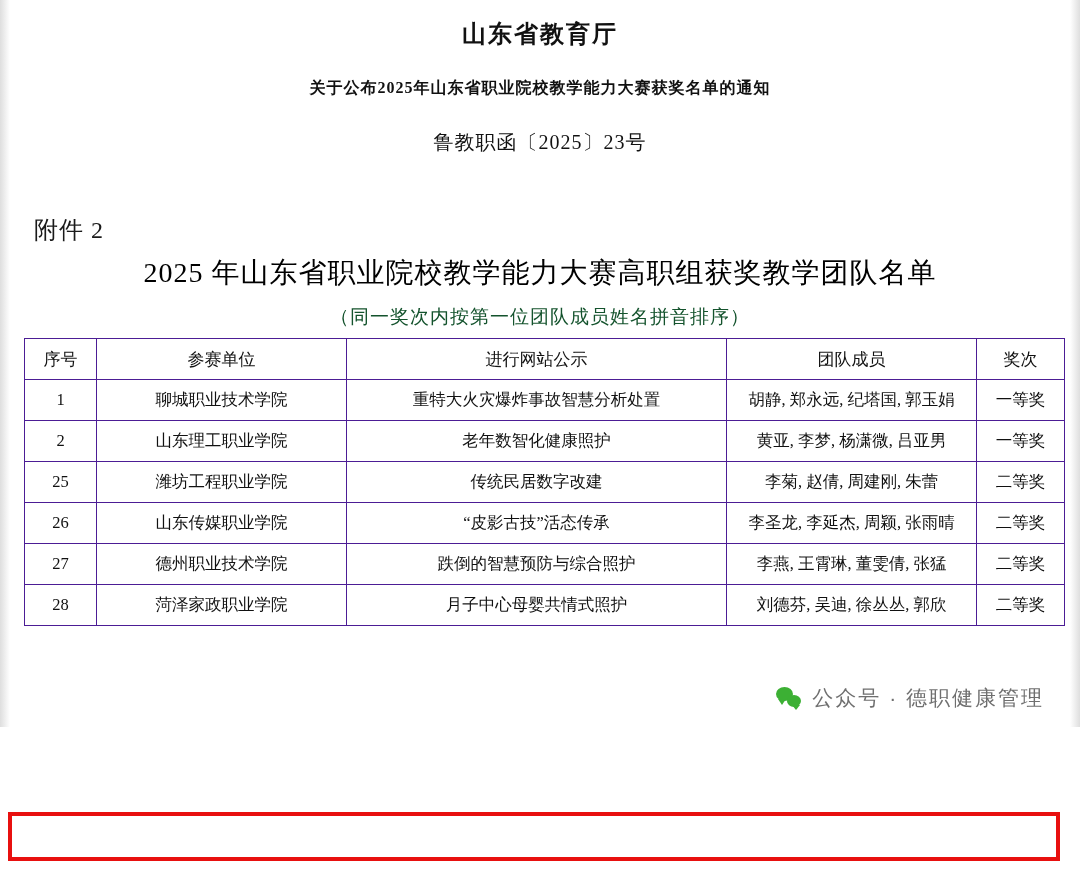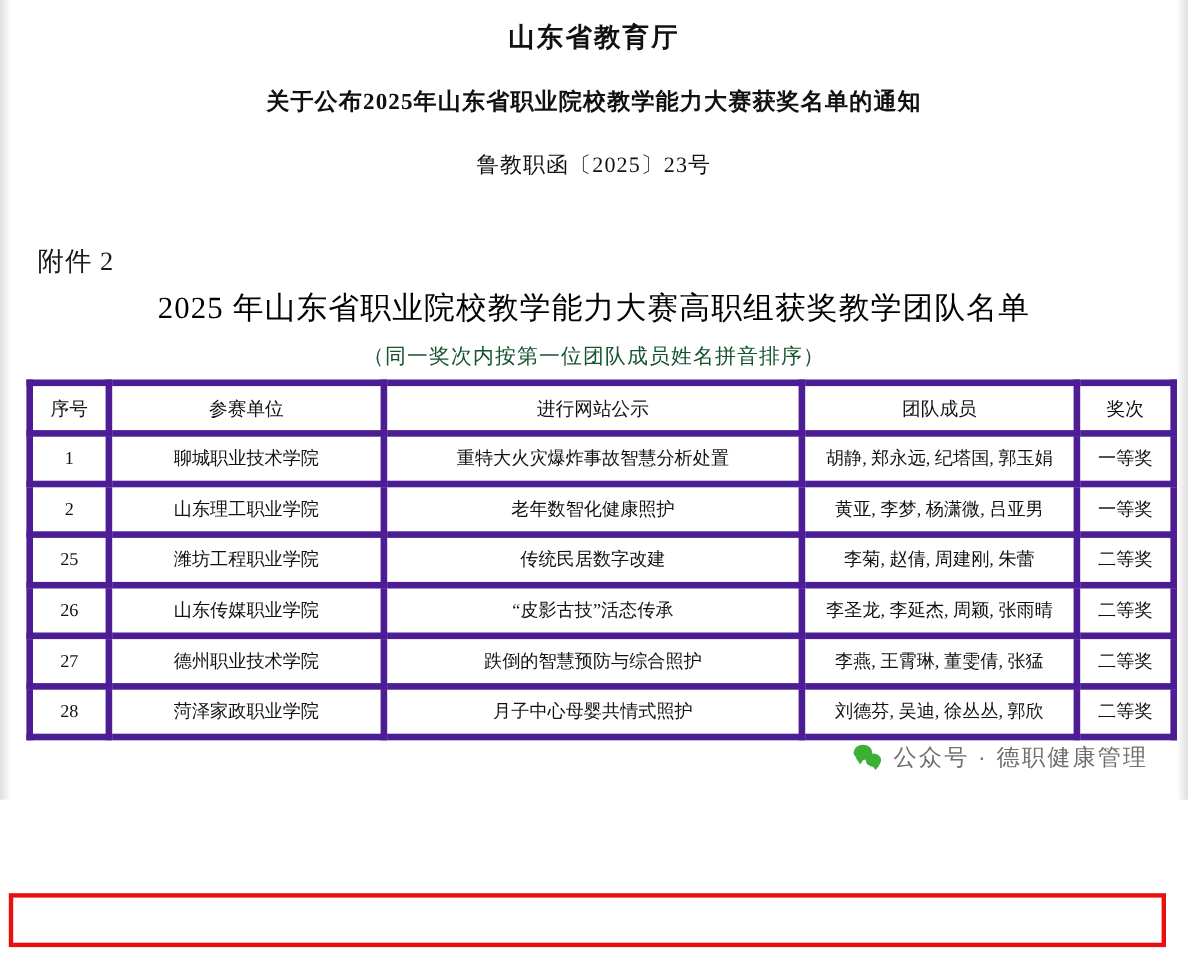--- a/index.html
+++ b/index.html
@@ -27,21 +27,21 @@
     text-align: center;
     padding-top: 18px;
   }
   .issuer {
     font-size: 24px;
     font-weight: bold;
     letter-spacing: 2px;
     color: #111;
   }
   .doc-title {
-    font-size: 21px;
+    font-size: 16px;
     font-weight: bold;
     margin-top: 28px;
     letter-spacing: 1px;
     color: #111;
   }
   .doc-number {
     font-size: 20px;
     margin-top: 30px;
     letter-spacing: 1px;
     color: #111;
@@ -95,21 +95,21 @@
   table.award-table {
     margin-top: 8px;
     margin-left: 14px;
     width: 1040px;
     border-collapse: collapse;
     font-size: 16.5px;
     table-layout: fixed;
   }
   table.award-table th,
   table.award-table td {
-    border: 6px solid #4c1d95;
+    border: 1px solid #4c1d95;
     text-align: center;
     padding: 7px 4px;
     font-weight: normal;
     color: #111;
     white-space: nowrap;
     overflow: hidden;
   }
   table.award-table th {
     font-weight: normal;
     font-size: 17px;
@@ -134,21 +134,21 @@
     height: 49px;
     border: 4px solid #e8100f;
     box-sizing: border-box;
     pointer-events: none;
     z-index: 5;
   }
   
   .watermark {
     position: absolute;
     right: 36px;
-    bottom: 25px;
+    bottom: 15px;
     display: flex;
     align-items: center;
     gap: 10px;
     z-index: 6;
     color: #6f6f6f;
     font-family: "Liberation Sans", sans-serif;
     font-size: 21px;
     letter-spacing: 2px;
   }
   .wm-logo {

